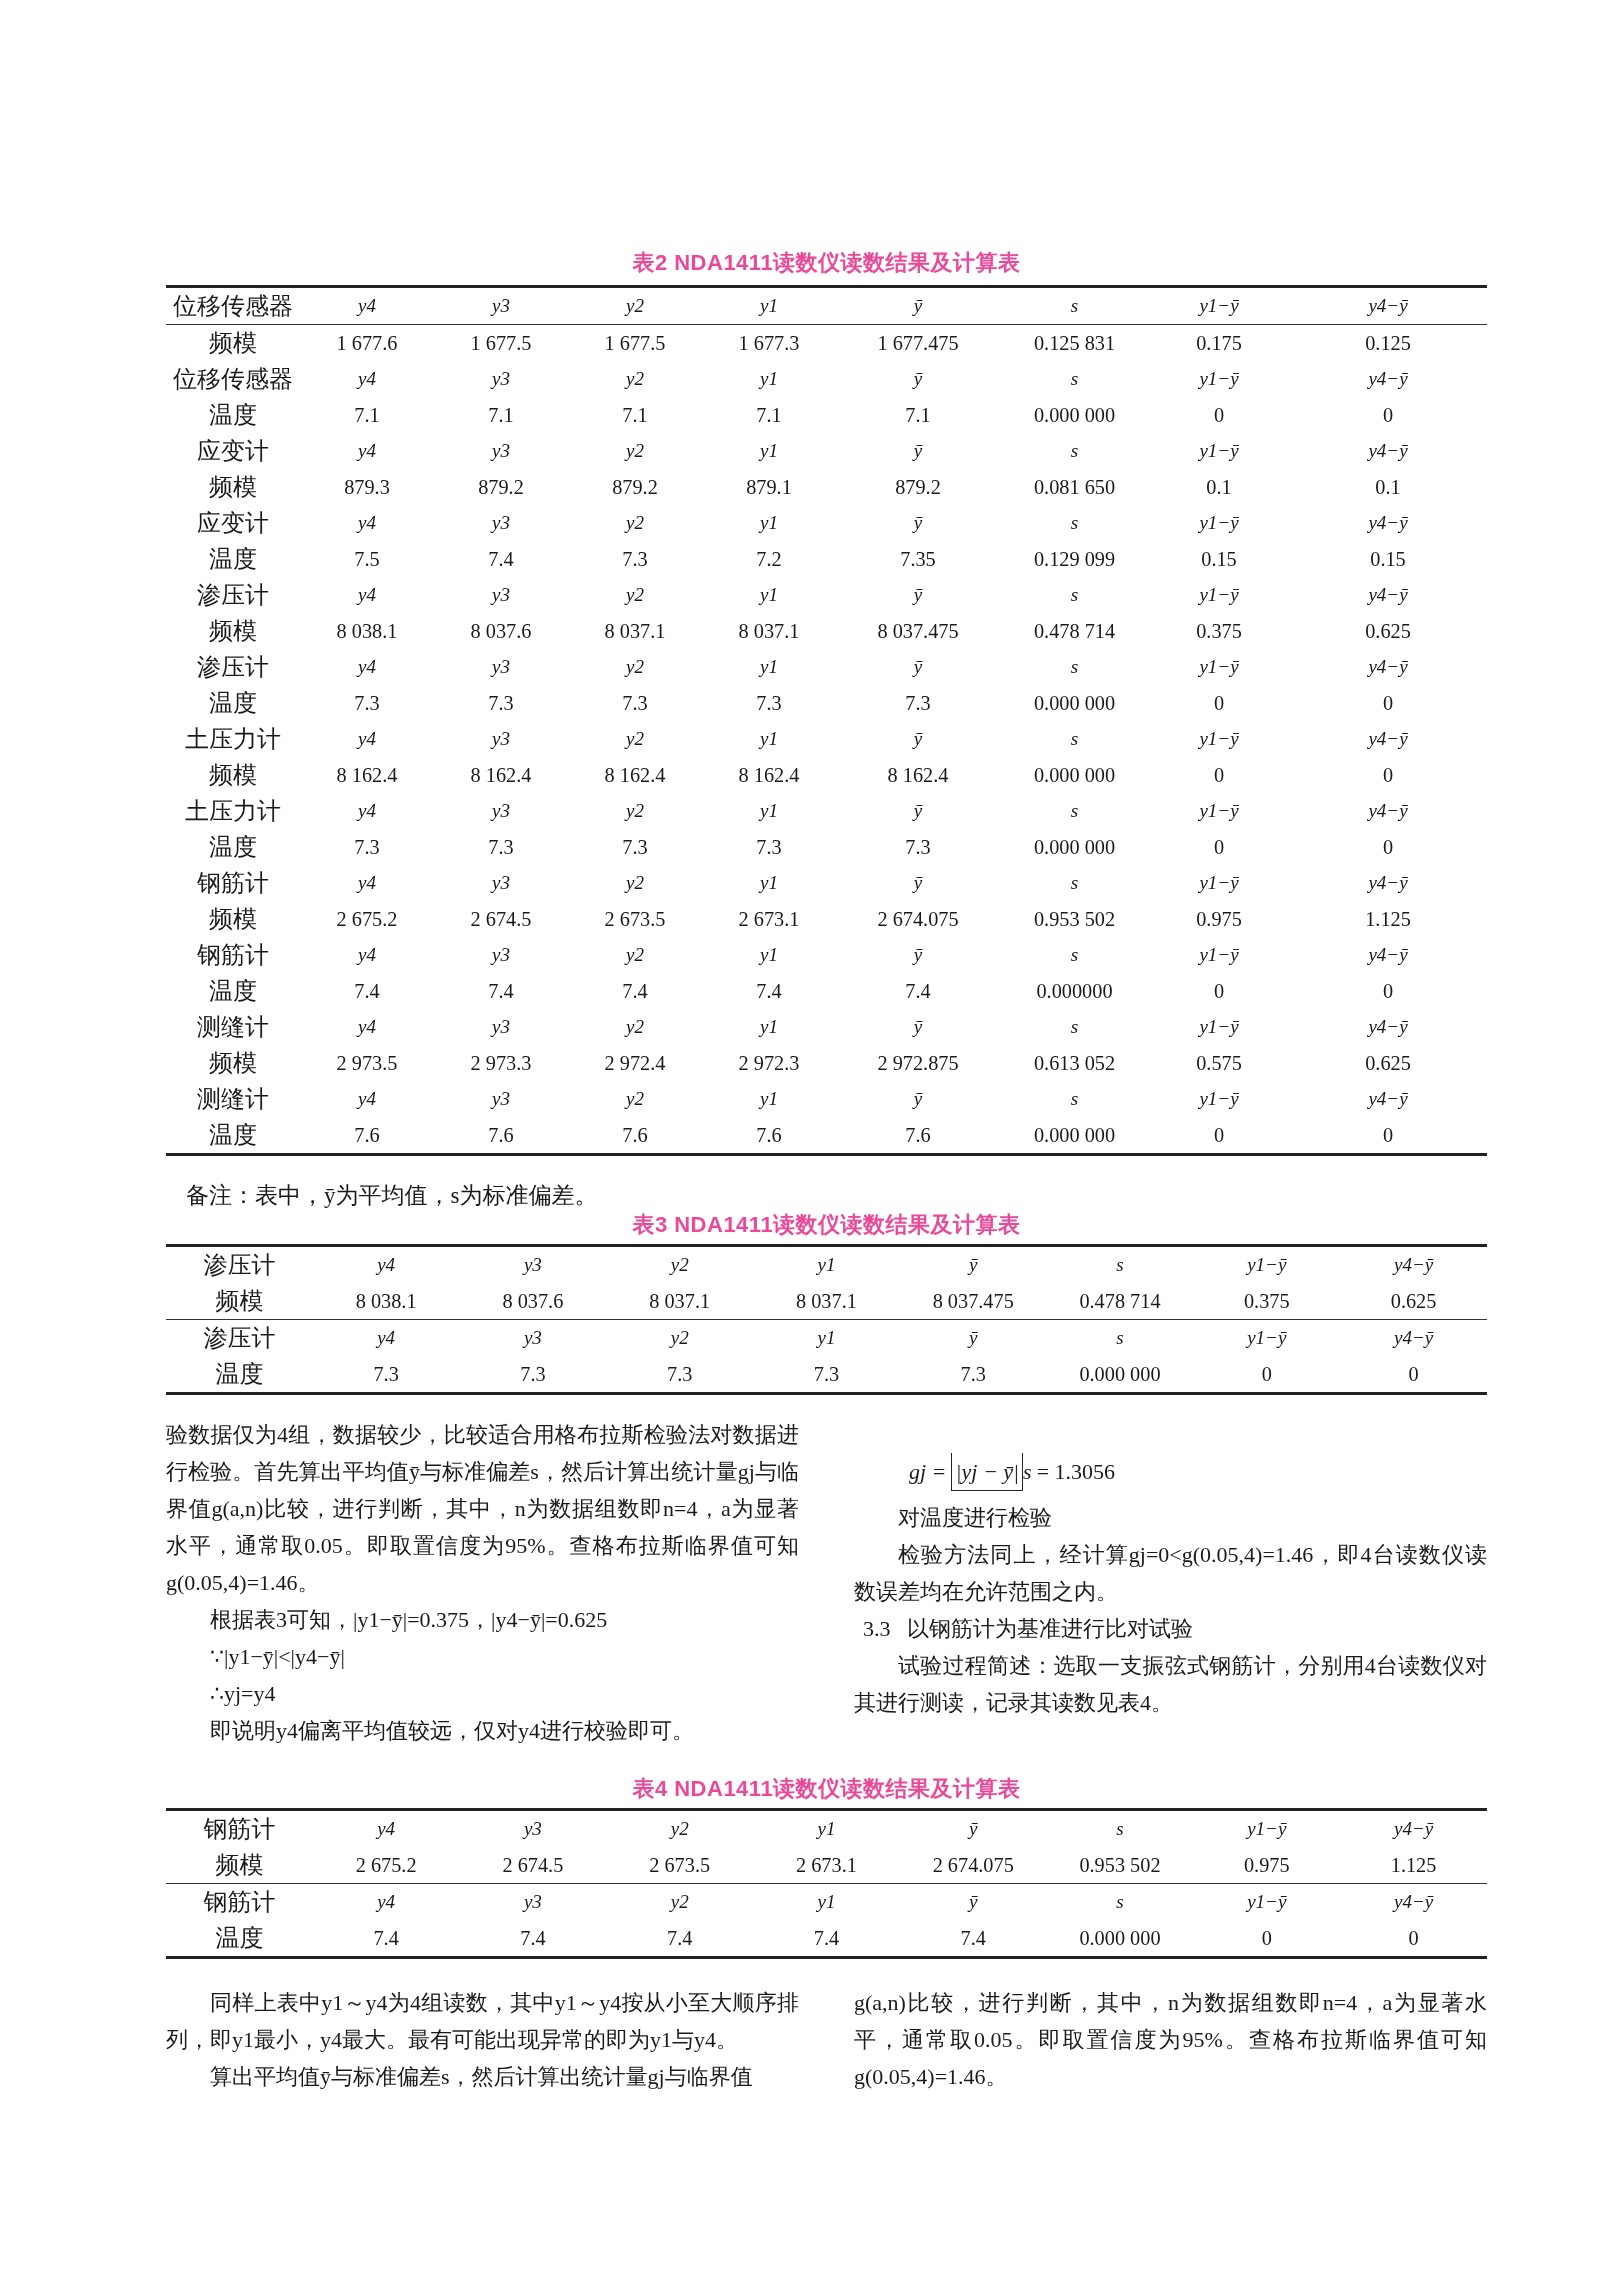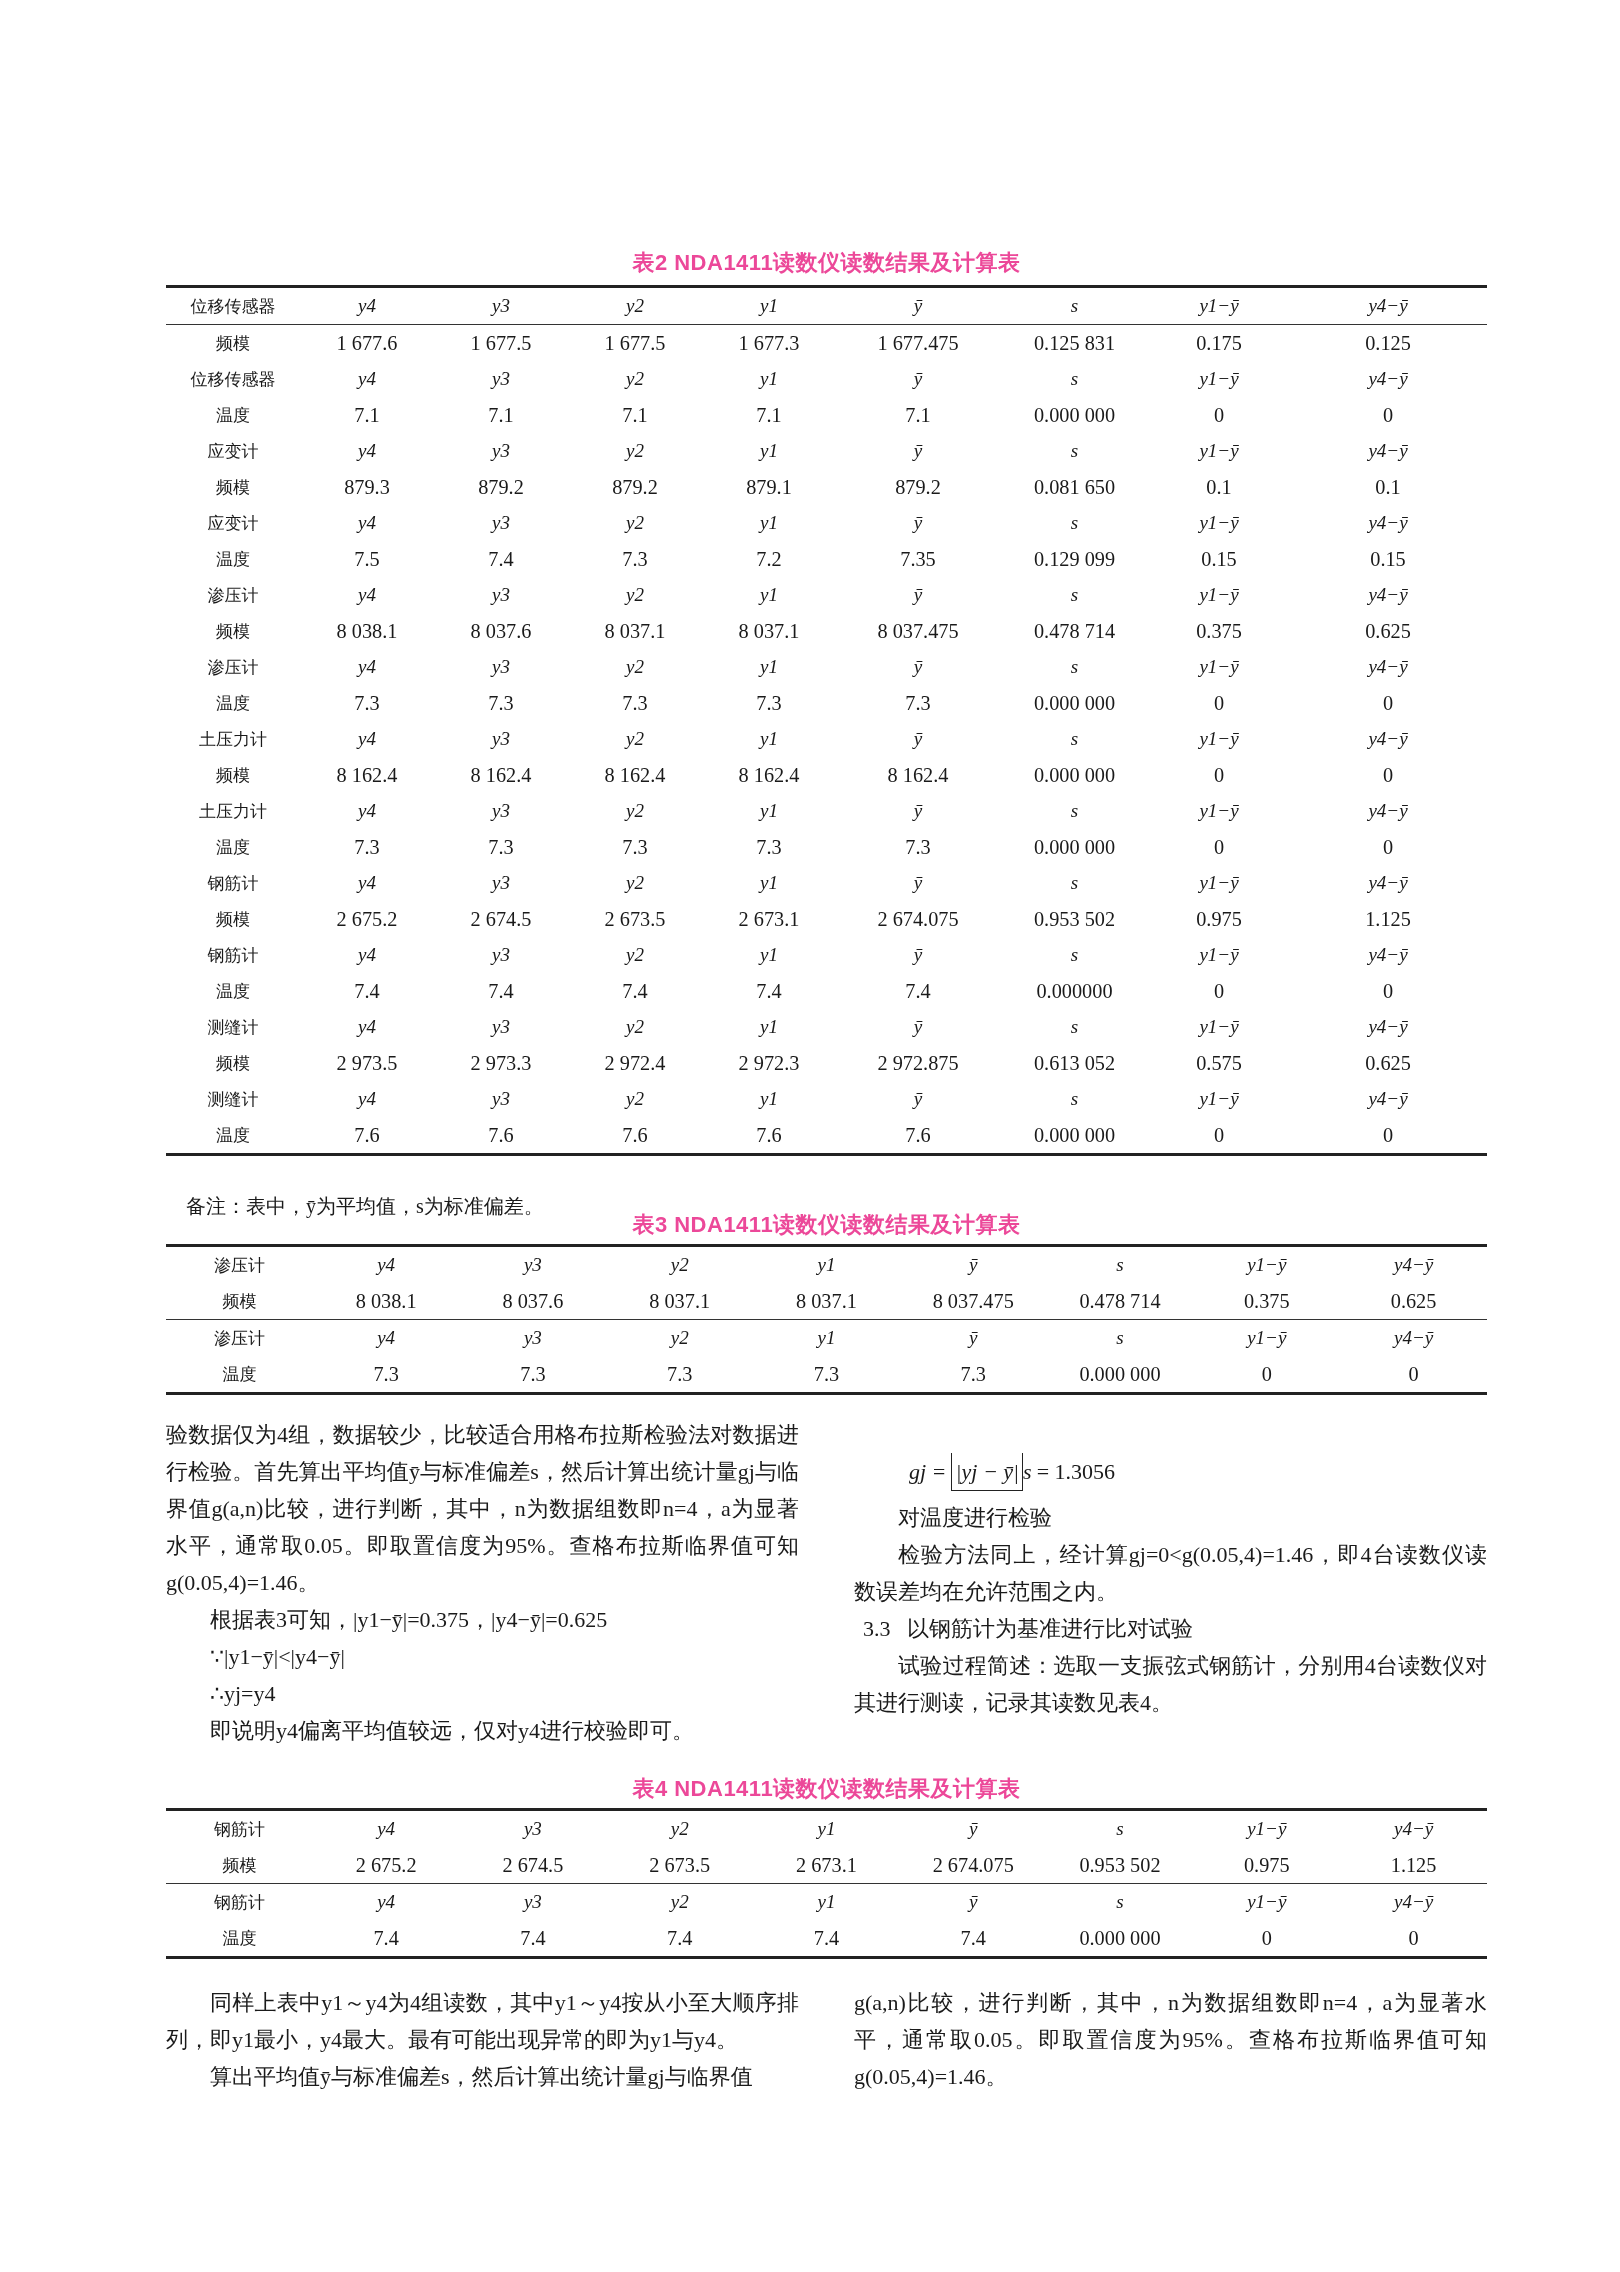--- a/index.html
+++ b/index.html
@@ -7,26 +7,26 @@
     width: 1620px; height: 2273px; position: relative; overflow: hidden;
     font-family: "Liberation Serif", "DejaVu Serif", serif; color: #1a1a1a;
   }
   .page { position: absolute; left: 166px; top: 0; width: 1321px; }
   .caption {
     font-family: "Liberation Sans", "DejaVu Sans", sans-serif; font-weight: bold;
     font-size: 22px; text-align: center; letter-spacing: 0.5px; color: #ec4899;
   }
   table.data { width: 100%; border-collapse: collapse; table-layout: fixed; }
   table.data td { text-align: center; font-size: 20.3px; height: 36px; padding: 0; vertical-align: middle; }
-  table.data td.lab { font-size: 17px; }
+  table.data td.lab { font-size: 24px; }
   table.data td.sym { font-style: italic; font-size: 19px; }
   .top-rule { border-top: 3px solid #222; }
   .bot-rule { border-bottom: 3px solid #222; }
   .mid-rule { border-bottom: 1.5px solid #333; }
-  .note { font-size: 20px; margin-top: 20px; }
+  .note { font-size: 23px; margin-top: 7px; }
   .cols { position: relative; width: 100%; }
   .col { position: absolute; top: 12px; width: 633px; font-size: 22px; line-height: 37px; text-align: justify; }
   .col.left { left: 0; }
   .col.right { left: 688px; }
   .p { margin: 0; }
   .ind { text-indent: 44px; }
   .math { font-style: italic; }
   .heading-33 { font-size: 22px; margin-left: 9px; }
   .formula { padding-left: 55px; height: 55px; display: flex; align-items: center; font-size: 22px; margin-top: 28px; }
   .frac { display: inline-flex; flex-direction: row; margin: 0 5px; vertical-align: middle; }

